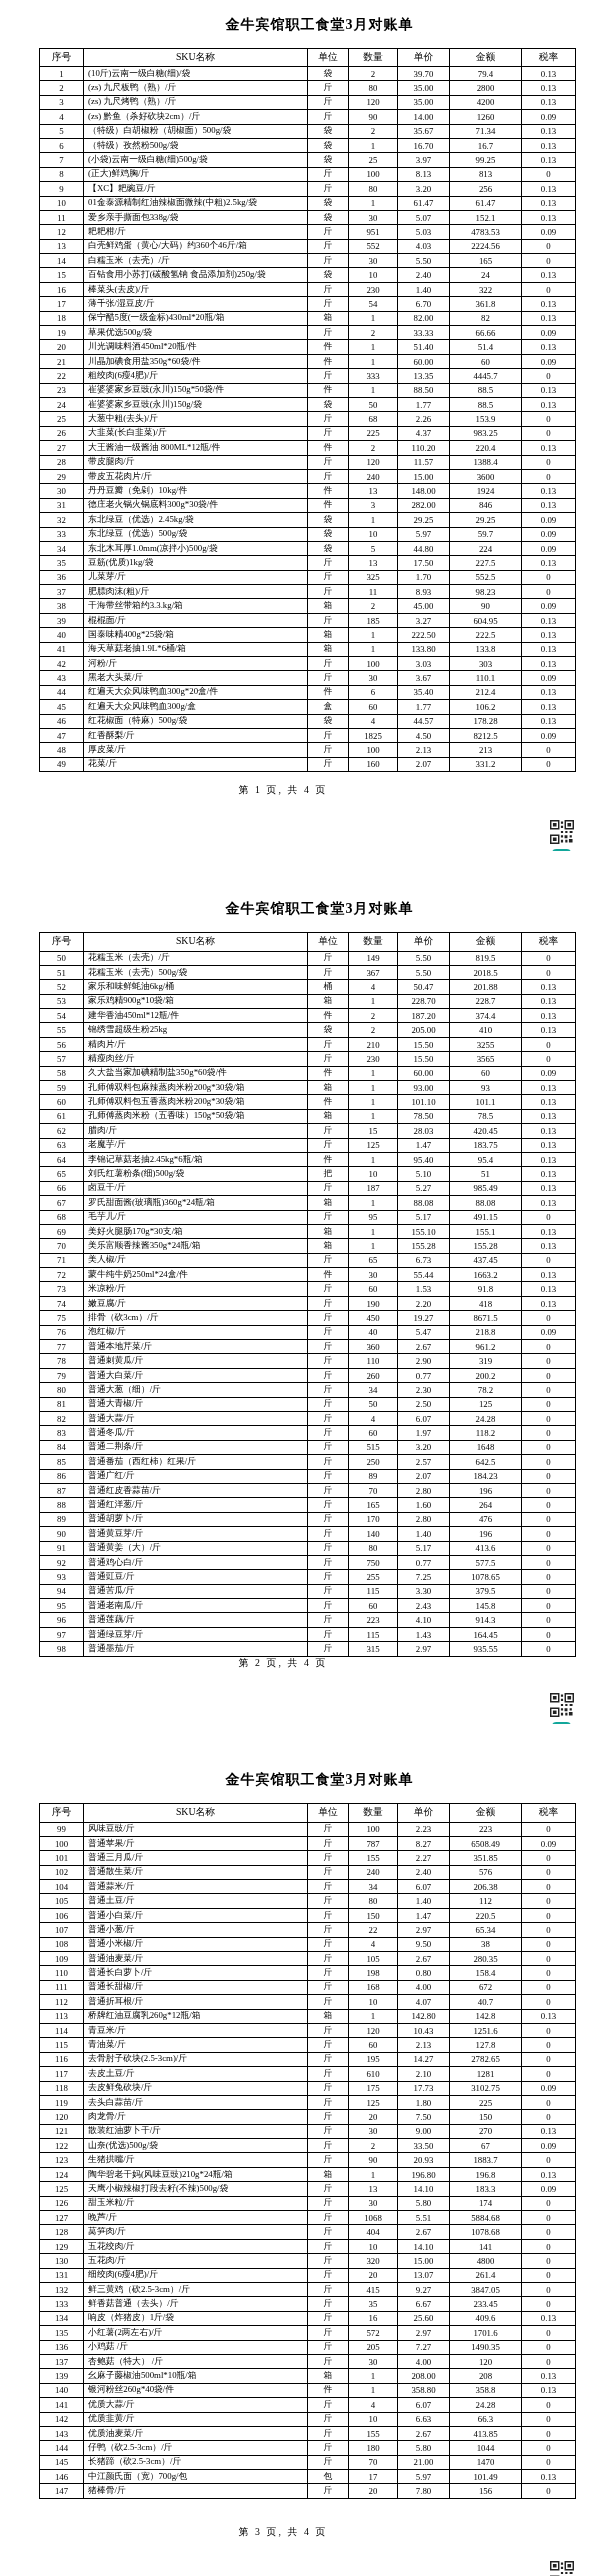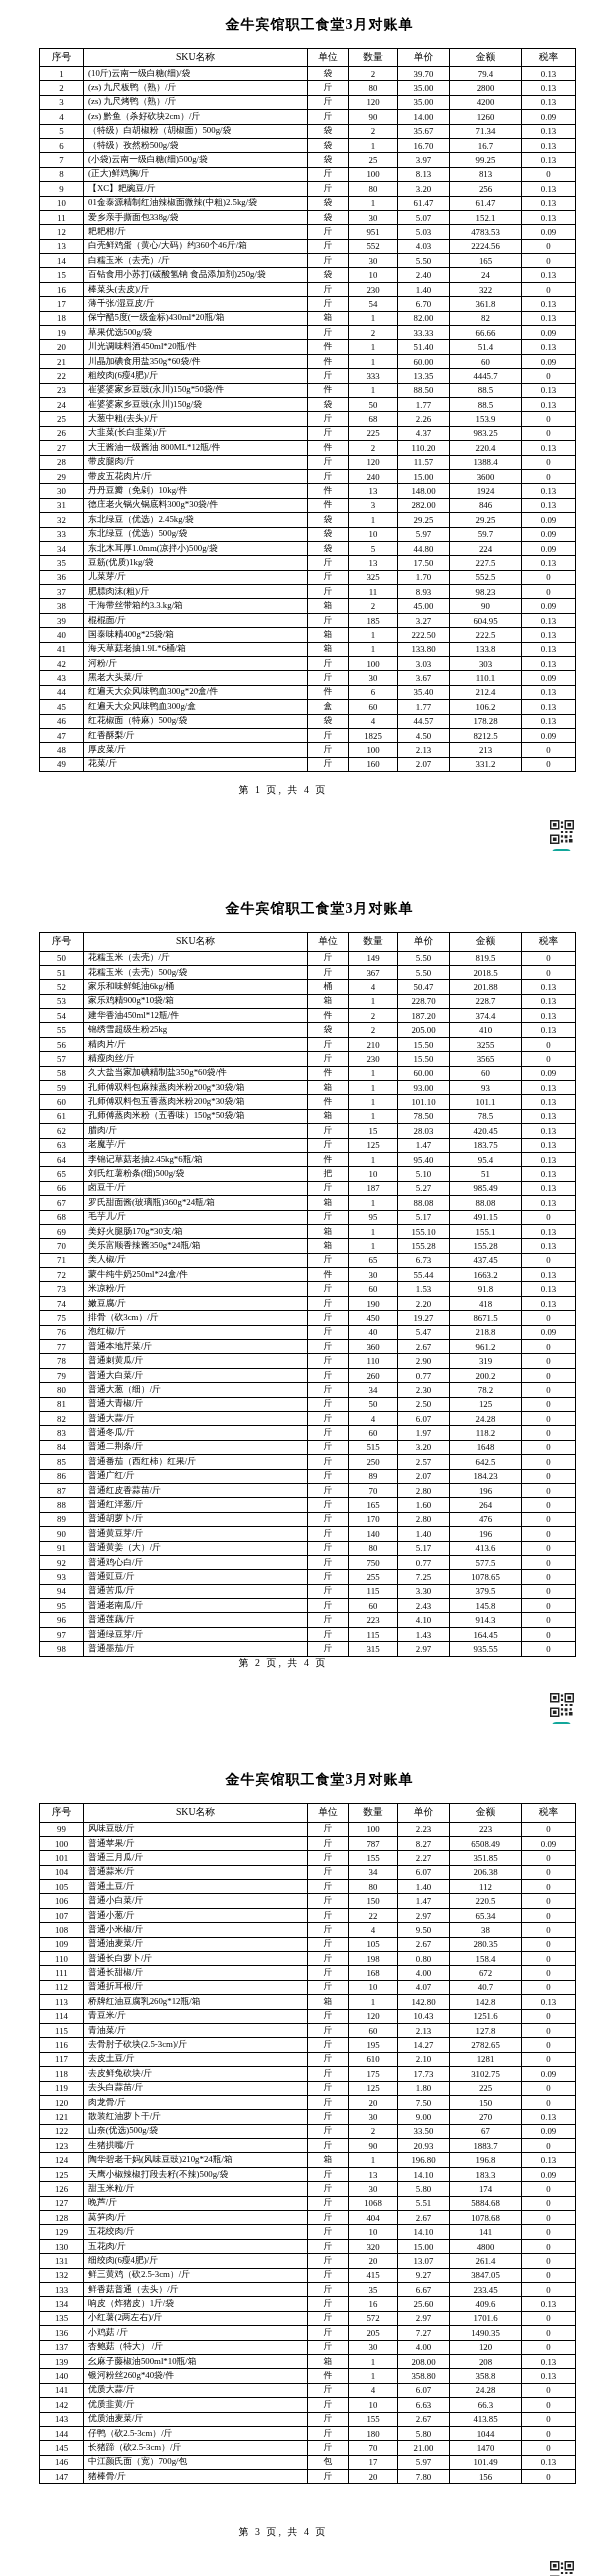--- a/index.html
+++ b/index.html
@@ -1055,20 +1055,29 @@
           <tr>
             <td class="c-seq">101</td>
             <td class="c-name">普通三月瓜/斤</td>
             <td class="c-unit">斤</td>
             <td class="c-qty">155</td>
             <td class="c-price">2.27</td>
             <td class="c-amt">351.85</td>
             <td class="c-tax">0</td>
           </tr>
           <tr>
+            <td class="c-seq">102</td>
+            <td class="c-name">普通散生菜/斤</td>
+            <td class="c-unit">斤</td>
+            <td class="c-qty">240</td>
+            <td class="c-price">2.40</td>
+            <td class="c-amt">576</td>
+            <td class="c-tax">0</td>
+          </tr>
+          <tr>
             <td class="c-seq">104</td>
             <td class="c-name">普通蒜米/斤</td>
             <td class="c-unit">斤</td>
             <td class="c-qty">34</td>
             <td class="c-price">6.07</td>
             <td class="c-amt">206.38</td>
             <td class="c-tax">0</td>
           </tr>
           <tr>
             <td class="c-seq">105</td>

